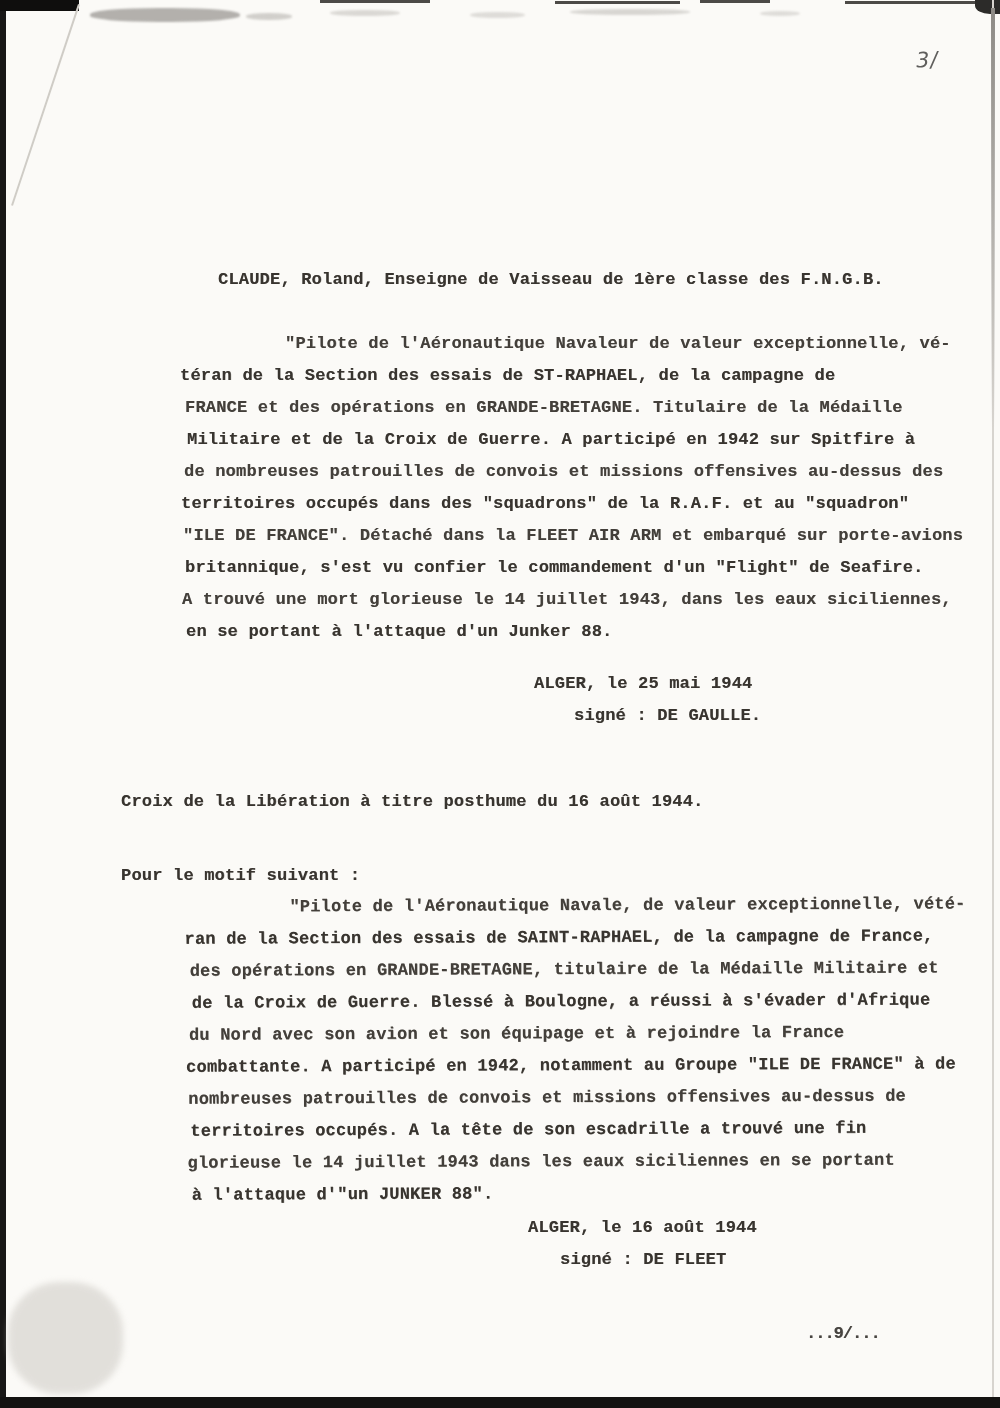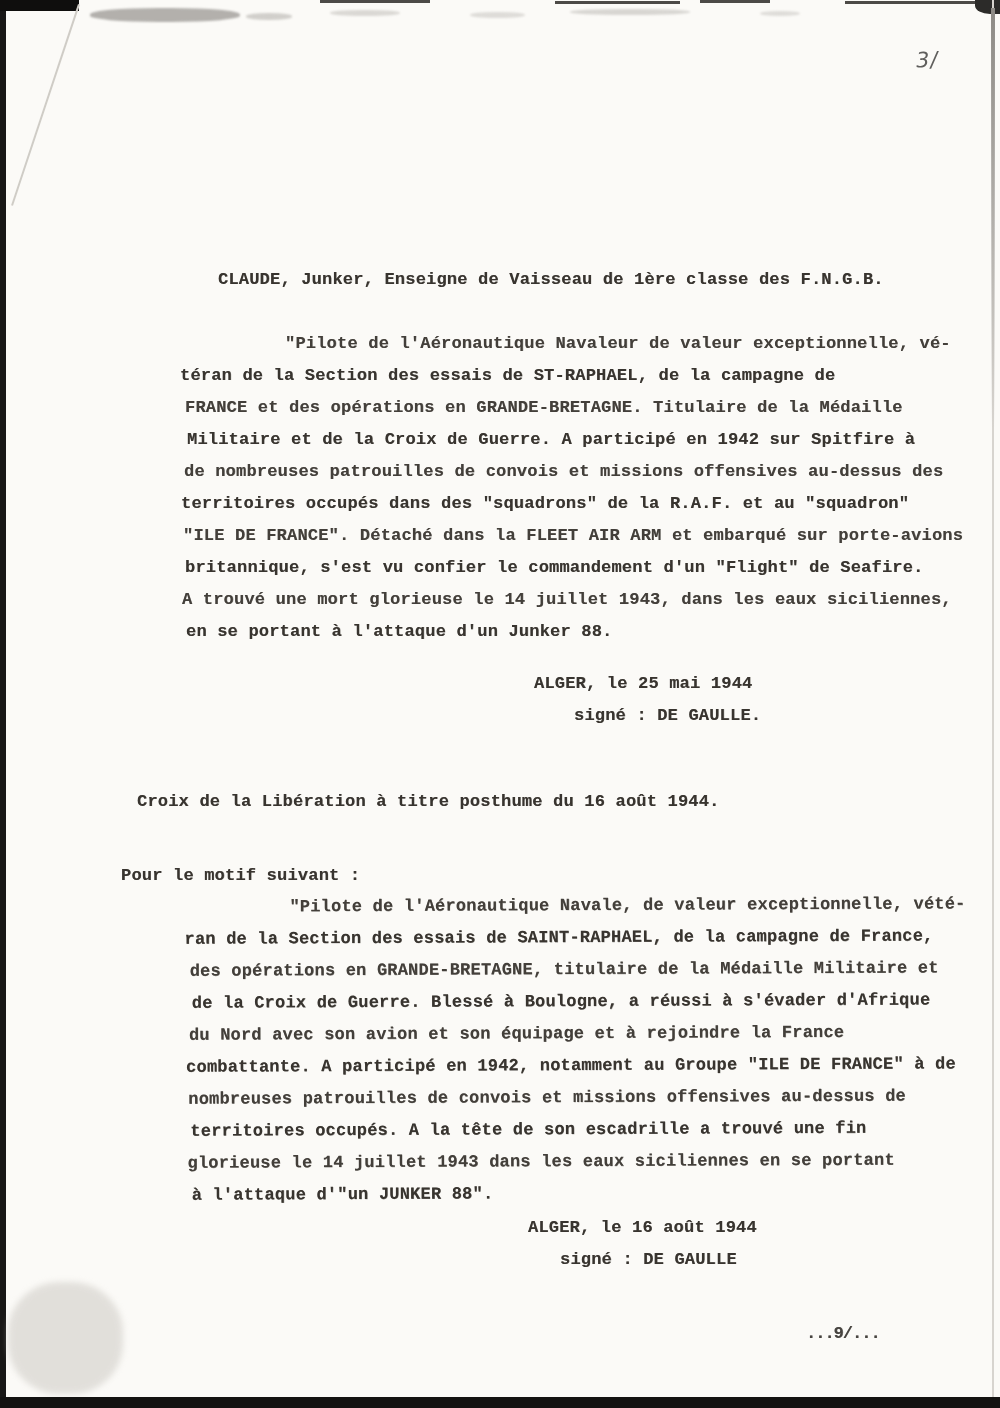--- a/index.html
+++ b/index.html
@@ -53,21 +53,21 @@
   .para .tline:nth-child(7){margin-left:0;}
   .para .tline:nth-child(8){margin-left:2px;}
   .para .tline:nth-child(9){margin-left:-1px;}
   .para .tline:nth-child(10){margin-left:3px;}
   .para .tline:nth-child(odd){opacity:.94;}
   .heading{left:133px;top:196px;}
   .nameline{left:218px;top:264px;}
   .para1{left:183px;top:328px;}
   .date1{left:534px;top:668px;}
   .sign1{left:574px;top:700px;}
-  .award{left:137px;top:786px;}
+  .award{left:121px;top:786px;}
   .motif{left:121px;top:820px;margin-top:40px;}
   .para2{left:188px;top:890px;transform:rotate(-.25deg);}
   .date2{left:528px;top:1212px;}
   .sign2{left:560px;top:1244px;}
   .cont{left:806px;top:1318px;letter-spacing:-1px;color:#474440;}
   .pagenum{
     left:916px;top:44px;
     font-family:"DejaVu Sans",sans-serif;
     font-style:italic;font-weight:400;
     font-size:21px;color:#5f5e5c;
@@ -95,33 +95,33 @@
   <div class="tick tk4"></div>
   <div class="corner-tr"></div>
   <div class="edge-right"></div>
   <div class="edge-right-dark"></div>
   <div class="smudge sm-bottomleft"></div>
   <div class="edge-bottom"></div>
 
   <div class="t pagenum">3/</div>
 
 
-  <div class="t nameline">CLAUDE, Junker, Enseigne de Vaisseau de 1ère classe des F.N.G.B.</div>
+  <div class="t nameline">CLAUDE, Roland, Enseigne de Vaisseau de 1ère classe des F.N.G.B.</div>
 
   <div class="t para para1"><div class="tline">"Pilote de l'Aéronautique Navaleur de valeur exceptionnelle, vé-</div><div class="tline">téran de la Section des essais de ST-RAPHAEL, de la campagne de</div><div class="tline">FRANCE et des opérations en GRANDE-BRETAGNE. Titulaire de la Médaille</div><div class="tline">Militaire et de la Croix de Guerre. A participé en 1942 sur Spitfire à</div><div class="tline">de nombreuses patrouilles de convois et missions offensives au-dessus des</div><div class="tline">territoires occupés dans des "squadrons" de la R.A.F. et au "squadron"</div><div class="tline">"ILE DE FRANCE". Détaché dans la FLEET AIR ARM et embarqué sur porte-avions</div><div class="tline">britannique, s'est vu confier le commandement d'un "Flight" de Seafire.</div><div class="tline">A trouvé une mort glorieuse le 14 juillet 1943, dans les eaux siciliennes,</div><div class="tline">en se portant à l'attaque d'un Junker 88.</div></div>
 
   <div class="t date1">ALGER, le 25 mai 1944</div>
 
   <div class="t sign1">signé : DE GAULLE.</div>
 
   <div class="t award">Croix de la Libération à titre posthume du 16 août 1944.</div>
 
   <div class="t motif">Pour le motif suivant :</div>
 
   <div class="t para para2"><div class="tline">"Pilote de l'Aéronautique Navale, de valeur exceptionnelle, vété-</div><div class="tline">ran de la Section des essais de SAINT-RAPHAEL, de la campagne de France,</div><div class="tline">des opérations en GRANDE-BRETAGNE, titulaire de la Médaille Militaire et</div><div class="tline">de la Croix de Guerre. Blessé à Boulogne, a réussi à s'évader d'Afrique</div><div class="tline">du Nord avec son avion et son équipage et à rejoindre la France</div><div class="tline">combattante. A participé en 1942, notamment au Groupe "ILE DE FRANCE" à de</div><div class="tline">nombreuses patrouilles de convois et missions offensives au-dessus de</div><div class="tline">territoires occupés. A la tête de son escadrille a trouvé une fin</div><div class="tline">glorieuse le 14 juillet 1943 dans les eaux siciliennes en se portant</div><div class="tline">à l'attaque d'"un JUNKER 88".</div></div>
 
   <div class="t date2">ALGER, le 16 août 1944</div>
 
-  <div class="t sign2">signé : DE GAULLE</div>
+  <div class="t sign2">signé : DE FLEET</div>
 
   <div class="t cont">...9/...</div>
 
 </div>
 
 </body></html>

